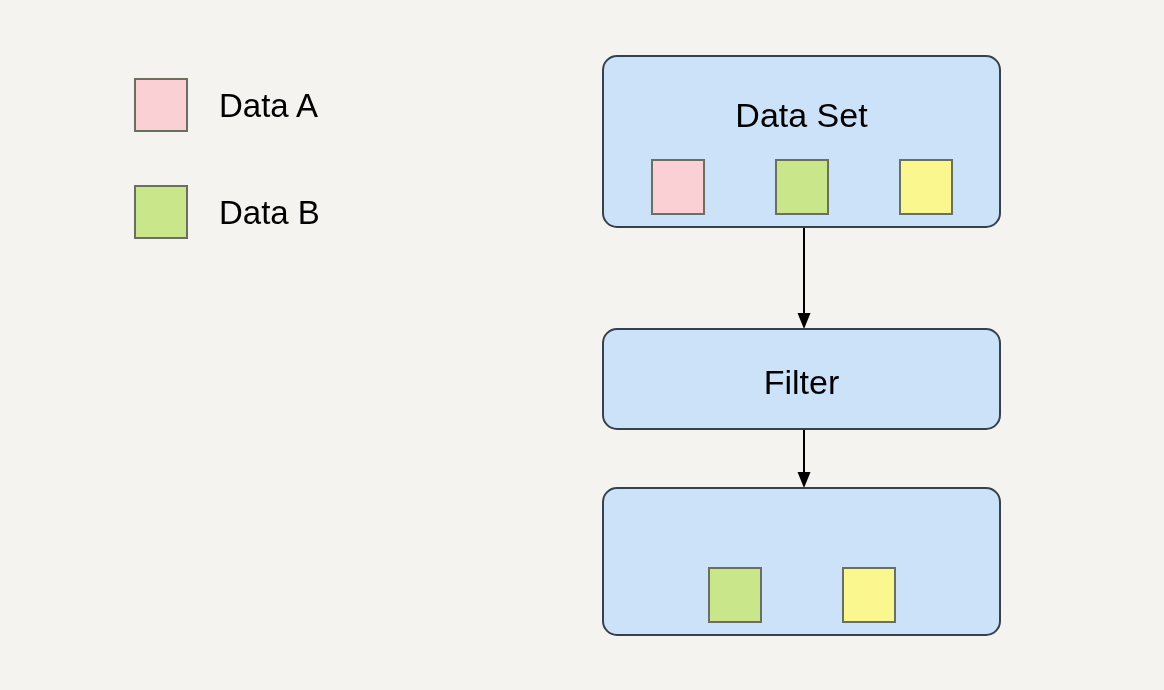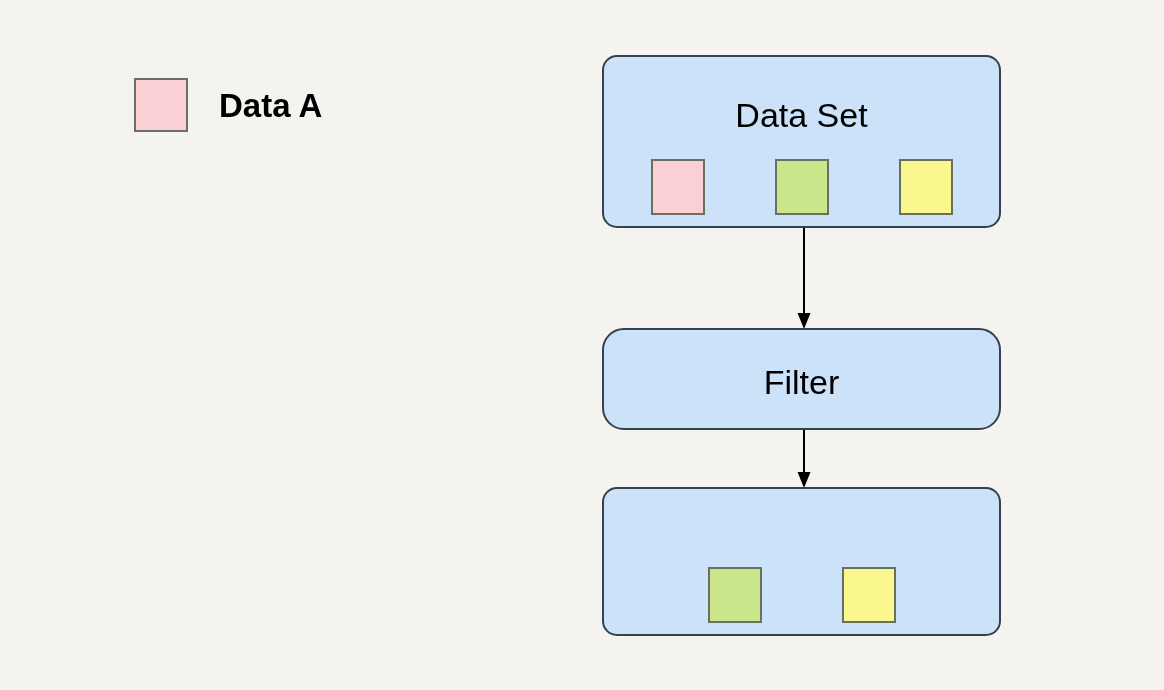--- a/index.html
+++ b/index.html
@@ -20,21 +20,20 @@
     width: 1164px;
     height: 690px;
   }
 
   
   .legend {
     position: absolute;
     left: 134px;
     top: 78px;
     width: 300px;
-    font-weight: bold;
   }
   .legend-item {
     position: relative;
     height: 54px;
     margin-bottom: 53px;
   }
   .legend-swatch {
     position: absolute;
     left: 0;
     top: 0;
@@ -127,41 +126,45 @@
 
 <div id="canvas">
 
   <div class="legend">
 
     <div class="legend-item">
       <div class="legend-swatch" style="background: rgb(250, 208, 212); border-color: rgb(107, 111, 98);"></div>
       <div class="legend-label">Data A</div>
     </div>
 
+    <div class="legend-item">
+      <div class="legend-swatch" style="background: rgb(201, 230, 138); border-color: rgb(107, 111, 98);"></div>
+      <div class="legend-label">Data B</div>
+    </div>
 
 
   </div>
 
   <div class="node" id="node-dataset" style="background: rgb(204, 226, 249); border-color: rgb(54, 65, 79);">
     <div class="node-title">Data Set</div>
     <div class="node-swatches">
       <div class="node-swatch" style="background:#fad0d4"></div>
       <div class="node-swatch" style="background:#c9e68a"></div>
       <div class="node-swatch" style="background:#faf78e"></div>
     </div>
   </div>
 
   <div class="arrow" id="arrow-1">
     <svg width="28" height="102" viewBox="0 0 28 102">
       <line x1="14" y1="0" x2="14" y2="88" stroke="#000000" stroke-width="2"></line>
       <polygon points="14,101 7.5,85 20.5,85" fill="#000000"></polygon>
     </svg>
   </div>
 
-  <div class="node" id="node-filter" style="background: rgb(204, 226, 249); border-color: rgb(54, 65, 79); border-radius: 22px;">
+  <div class="node" id="node-filter" style="background: rgb(204, 226, 249); border-color: rgb(54, 65, 79);">
     <div class="node-title">Filter</div>
   </div>
 
   <div class="arrow" id="arrow-2">
     <svg width="28" height="59" viewBox="0 0 28 59">
       <line x1="14" y1="0" x2="14" y2="45" stroke="#000000" stroke-width="2"></line>
       <polygon points="14,58 7.5,42 20.5,42" fill="#000000"></polygon>
     </svg>
   </div>
 

